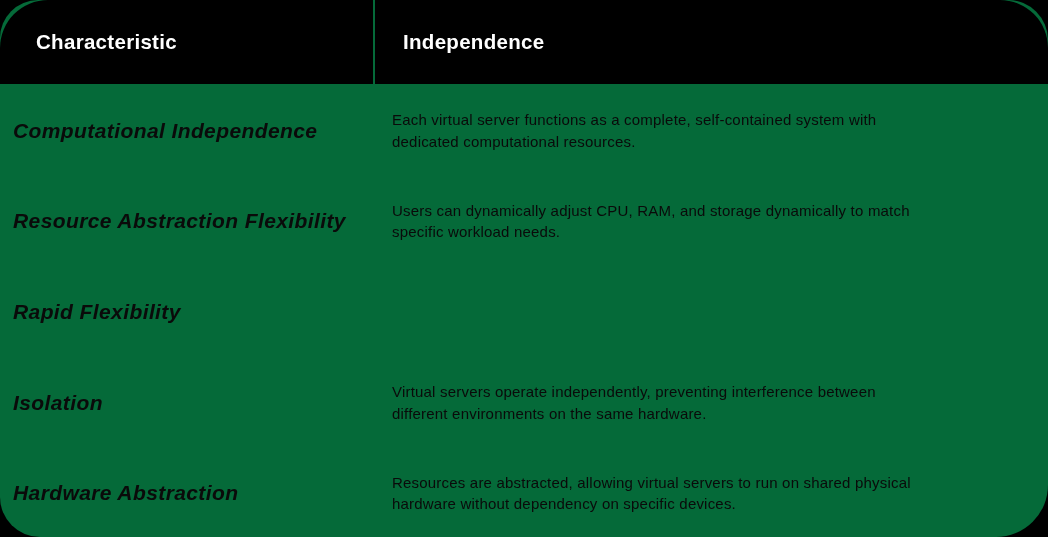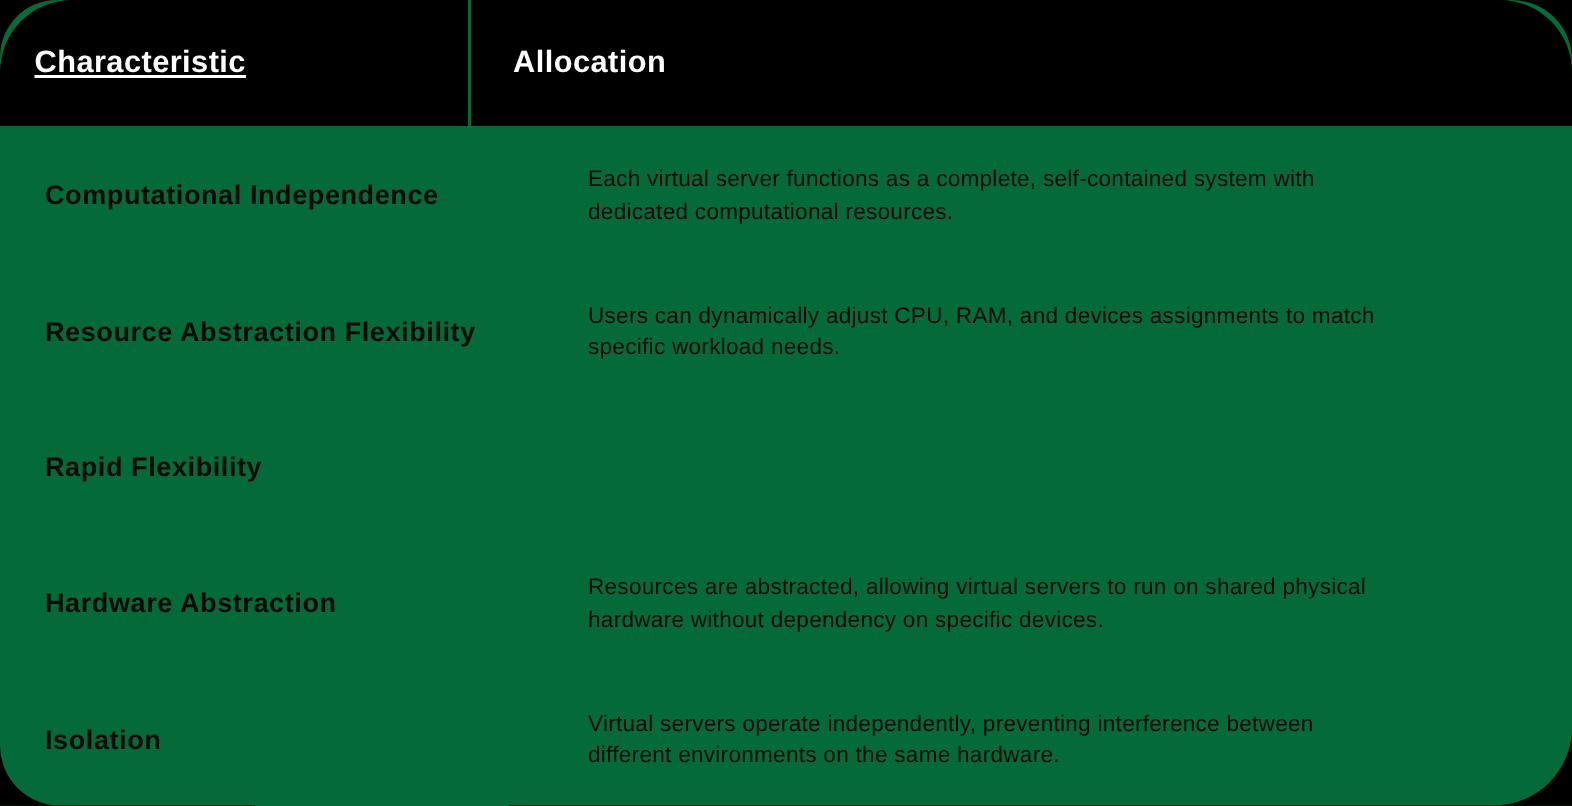--- a/index.html
+++ b/index.html
@@ -36,24 +36,23 @@
   }
   .th {
     display: flex;
     align-items: center;
     color: var(--header-text, #ffffff);
     font-size: 20.5px;
     font-weight: bold;
     letter-spacing: 0.3px;
   }
   .th-char {
-    width: 312px;
+    width: 373px;
     box-sizing: border-box;
-    padding-left: 23px;
-    text-decoration: underline;
+    padding-left: 36px;
   }
   .th-divider {
     width: 2px;
     background: var(--green, #056a39);
     flex: 0 0 2px;
   }
   .th-desc {
     flex: 1;
     padding-left: 28px;
   }
@@ -63,28 +62,29 @@
     flex-direction: column;
   }
   .row {
     flex: 1;
     display: flex;
     align-items: stretch;
   }
   .cell-char {
     width: 364px;
     box-sizing: border-box;
-    padding-left: 30px;
+    padding-left: 13px;
     padding-top: 3px;
     display: flex;
     align-items: center;
     color: var(--body-text, #0a0a0a);
-    font-size: 18px;
+    font-size: 21px;
     font-weight: bold;
     letter-spacing: 0.4px;
+    font-style: italic;
   }
   .cell-desc {
     flex: 1;
     box-sizing: border-box;
     padding-left: 28px;
     padding-right: 20px;
     padding-top: 3px;
     display: flex;
     align-items: center;
     color: var(--body-text, #0a0a0a);
@@ -103,57 +103,57 @@
 
 <div class="stage">
   <div class="card">
 
     <div class="thead">
       <div class="th th-char">
         <span>Characteristic</span>
       </div>
       <div class="th-divider"></div>
       <div class="th th-desc">
-        <span>Allocation</span>
+        <span>Independence</span>
       </div>
     </div>
 
     <div class="tbody">
 
       <div class="row">
         <div class="cell-char">Computational Independence</div>
         <div class="cell-desc">
           <span>Each virtual server functions as a complete, self-contained system with
 dedicated computational resources.</span>
         </div>
       </div>
 
       <div class="row">
         <div class="cell-char">Resource Abstraction Flexibility</div>
         <div class="cell-desc">
-          <span>Users can dynamically adjust CPU, RAM, and devices assignments to match
+          <span>Users can dynamically adjust CPU, RAM, and storage dynamically to match
 specific workload needs.</span>
         </div>
       </div>
 
       <div class="row">
         <div class="cell-char">Rapid Flexibility</div>
+      </div>
+
+      <div class="row">
+        <div class="cell-char">Isolation</div>
+        <div class="cell-desc">
+          <span>Virtual servers operate independently, preventing interference between
+different environments on the same hardware.</span>
+        </div>
       </div>
 
       <div class="row">
         <div class="cell-char">Hardware Abstraction</div>
         <div class="cell-desc">
           <span>Resources are abstracted, allowing virtual servers to run on shared physical
 hardware without dependency on specific devices.</span>
         </div>
       </div>
 
-      <div class="row">
-        <div class="cell-char">Isolation</div>
-        <div class="cell-desc">
-          <span>Virtual servers operate independently, preventing interference between
-different environments on the same hardware.</span>
-        </div>
-      </div>
-
     </div>
   </div>
 </div>
 
 </body></html>

